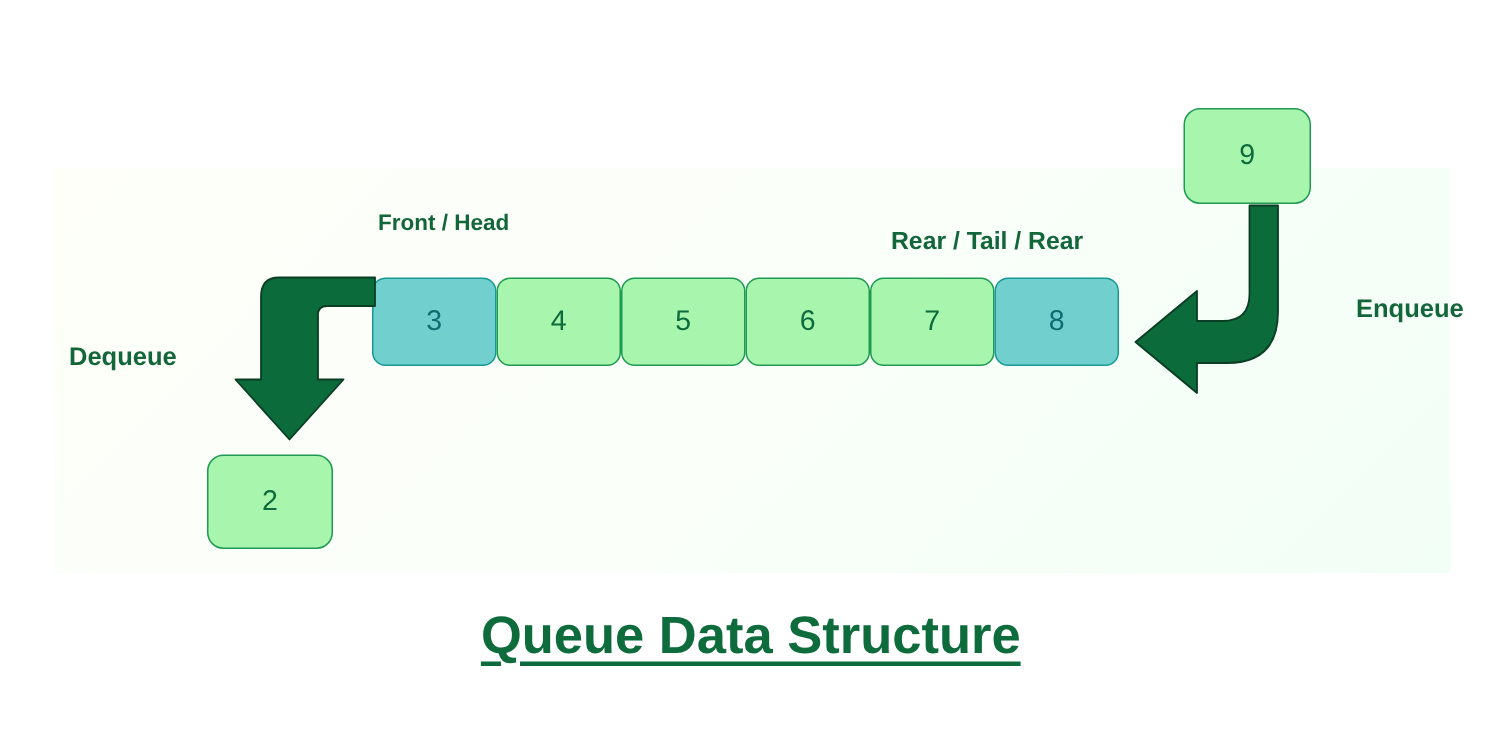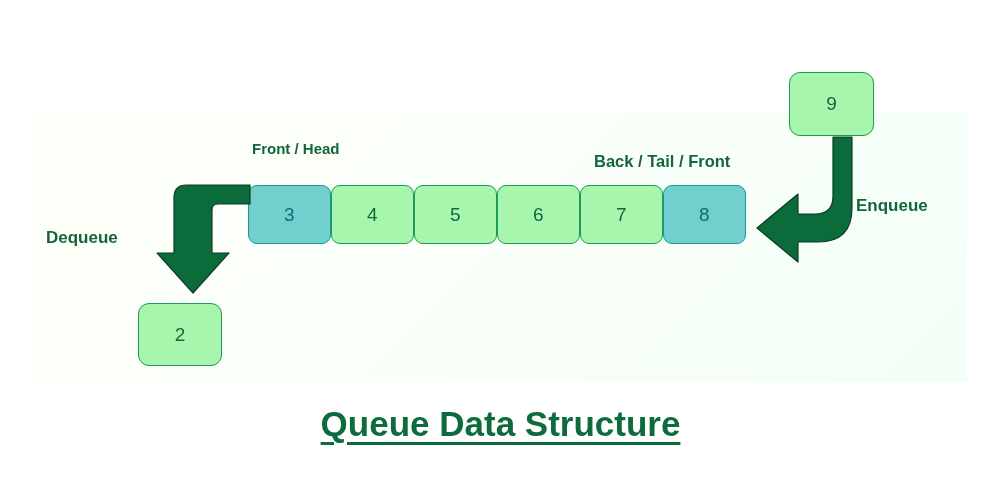--- a/index.html
+++ b/index.html
@@ -96,21 +96,21 @@
     left: 594px;
     top: 152px;
     font-size: 16.5px;
   }
   #lbl-dequeue {
     left: 46px;
     top: 228px;
     font-size: 17px;
   }
   #lbl-enqueue {
-    left: 856px;
+    left: 904px;
     top: 196px;
     font-size: 17px;
   }
   
   .arrow-svg {
     position: absolute;
     overflow: visible;
   }
   #svg-dequeue {
     left: 150px;
@@ -137,21 +137,21 @@
 </style>
 </head>
 <body>
 
 <div id="stage">
 
   <div id="panel"></div>
 
   <div class="lbl" id="lbl-front">Front / Head</div>
 
-  <div class="lbl" id="lbl-back">Back / Tail / Front</div>
+  <div class="lbl" id="lbl-back">Rear / Tail / Rear</div>
 
   <div id="queue">
     <div class="cell teal">3</div>
     <div class="cell green">4</div>
     <div class="cell green">5</div>
     <div class="cell green">6</div>
     <div class="cell green">7</div>
     <div class="cell teal">8</div>
   </div>
 

